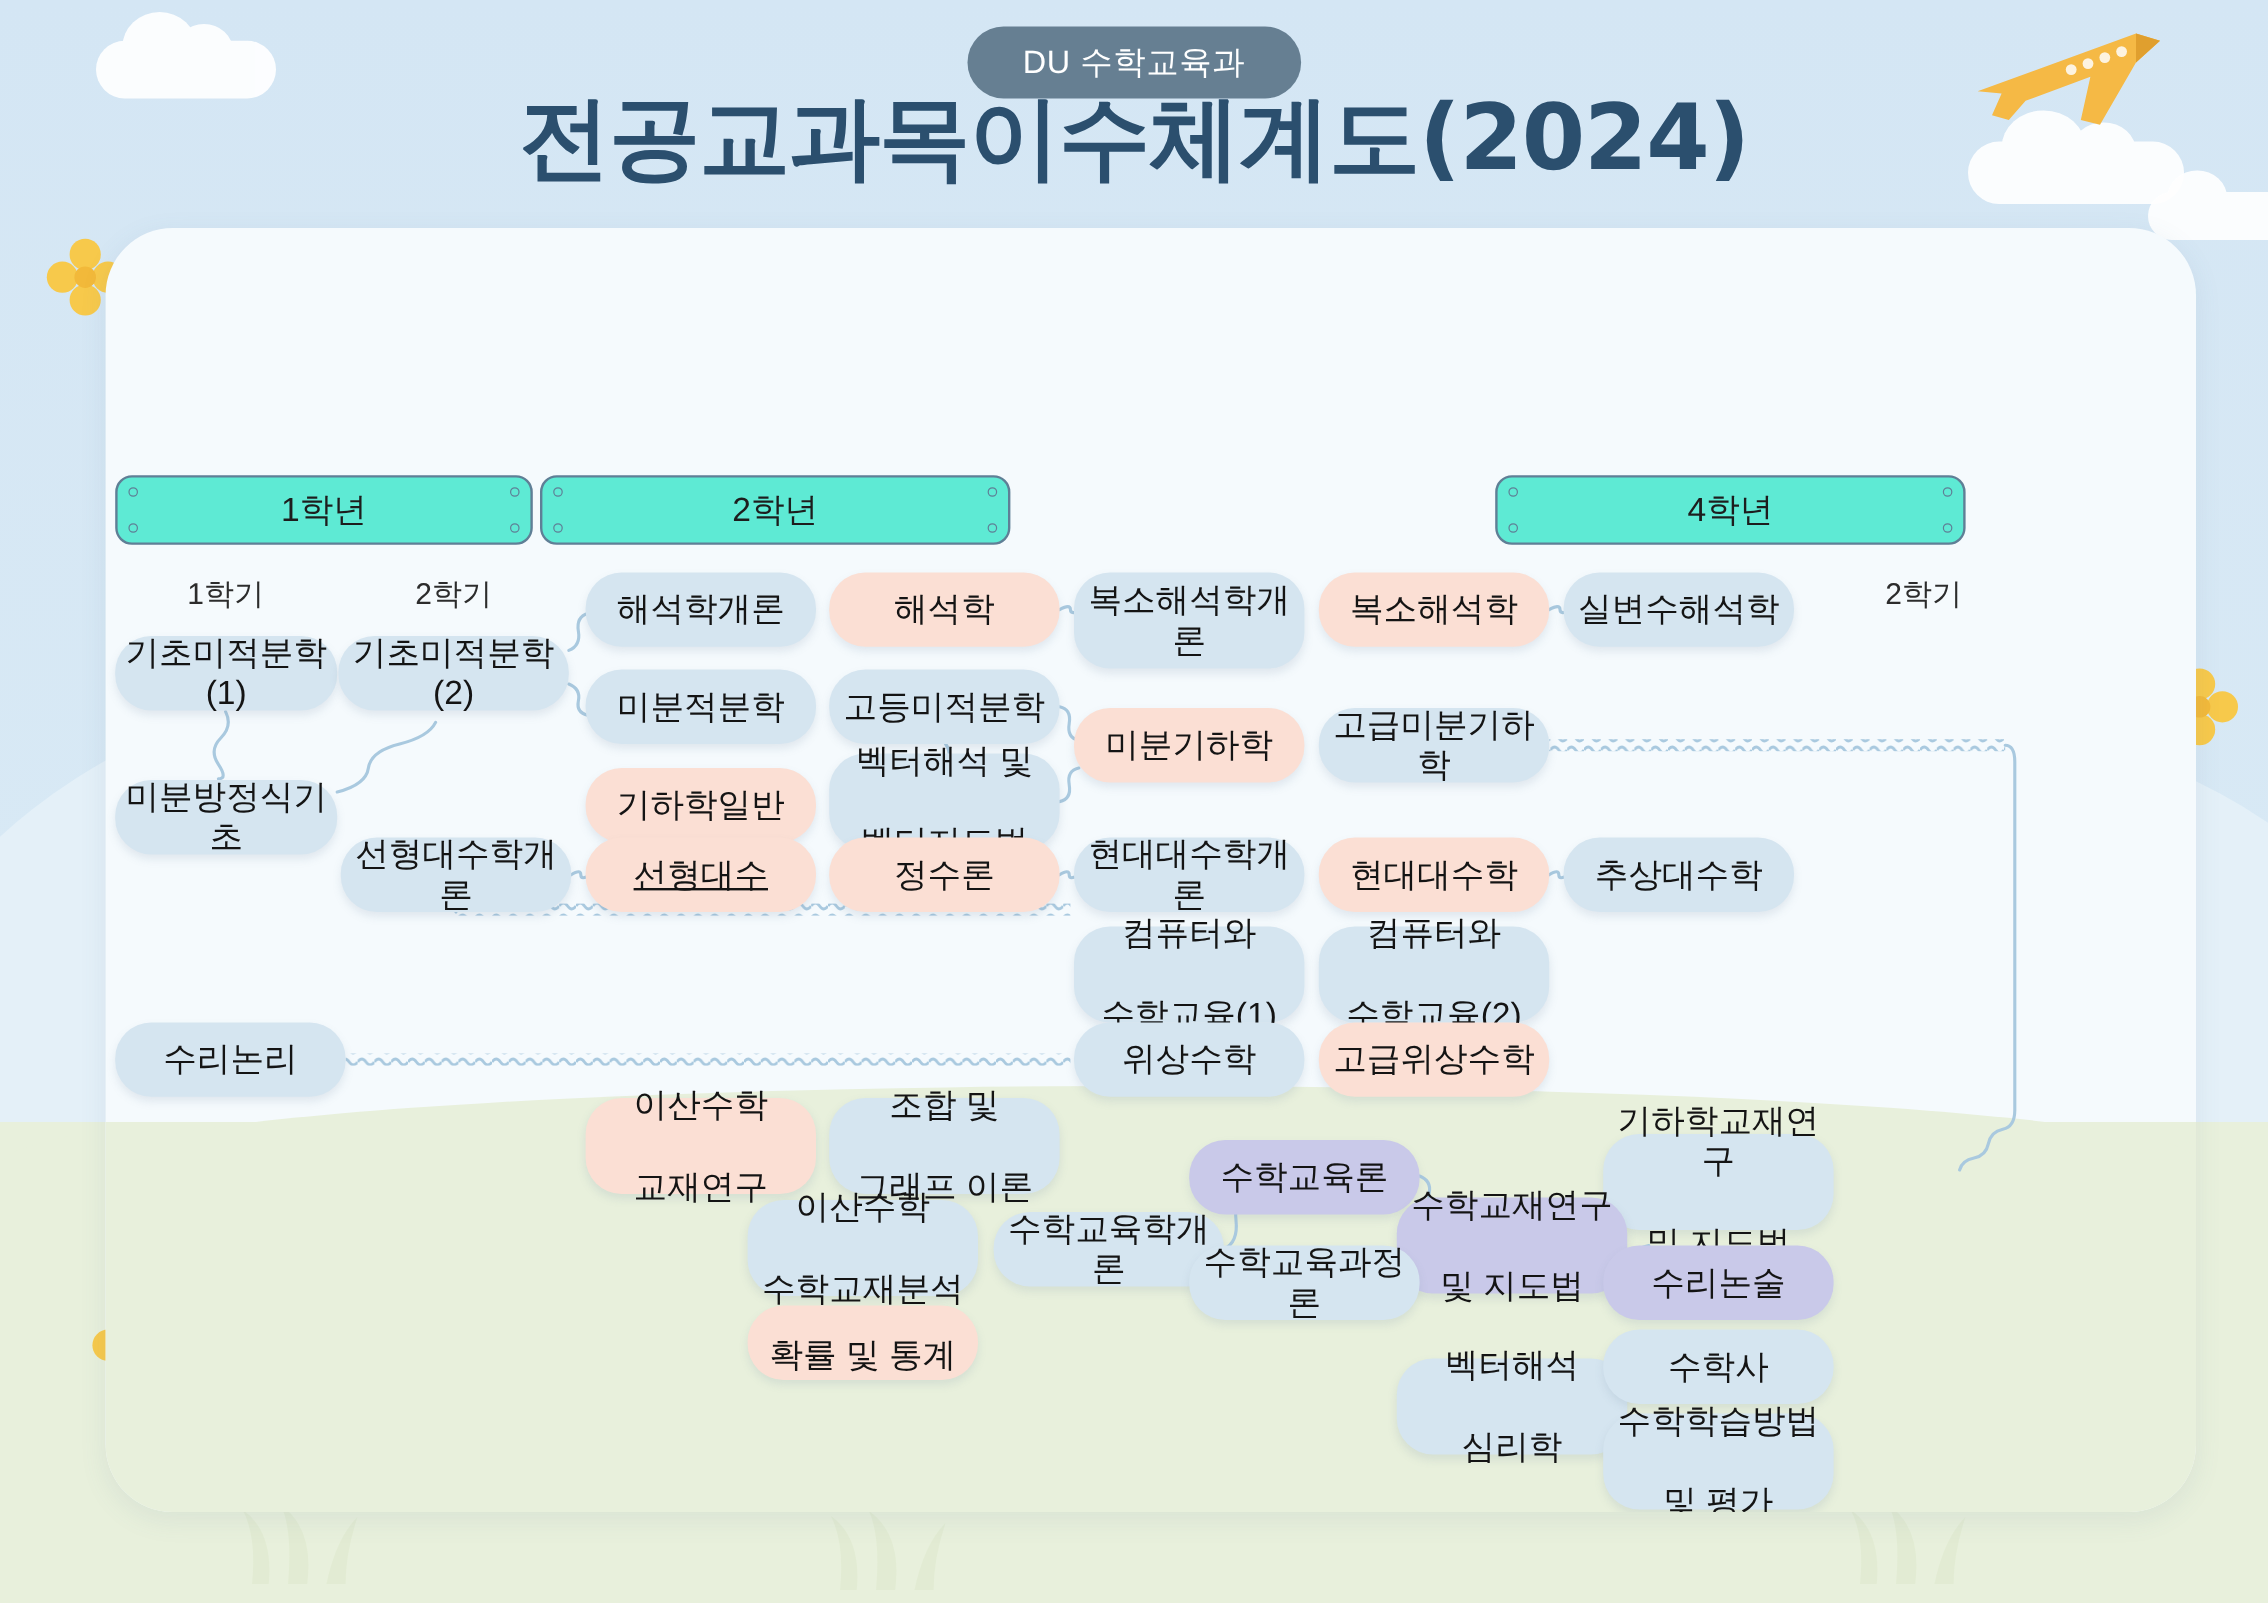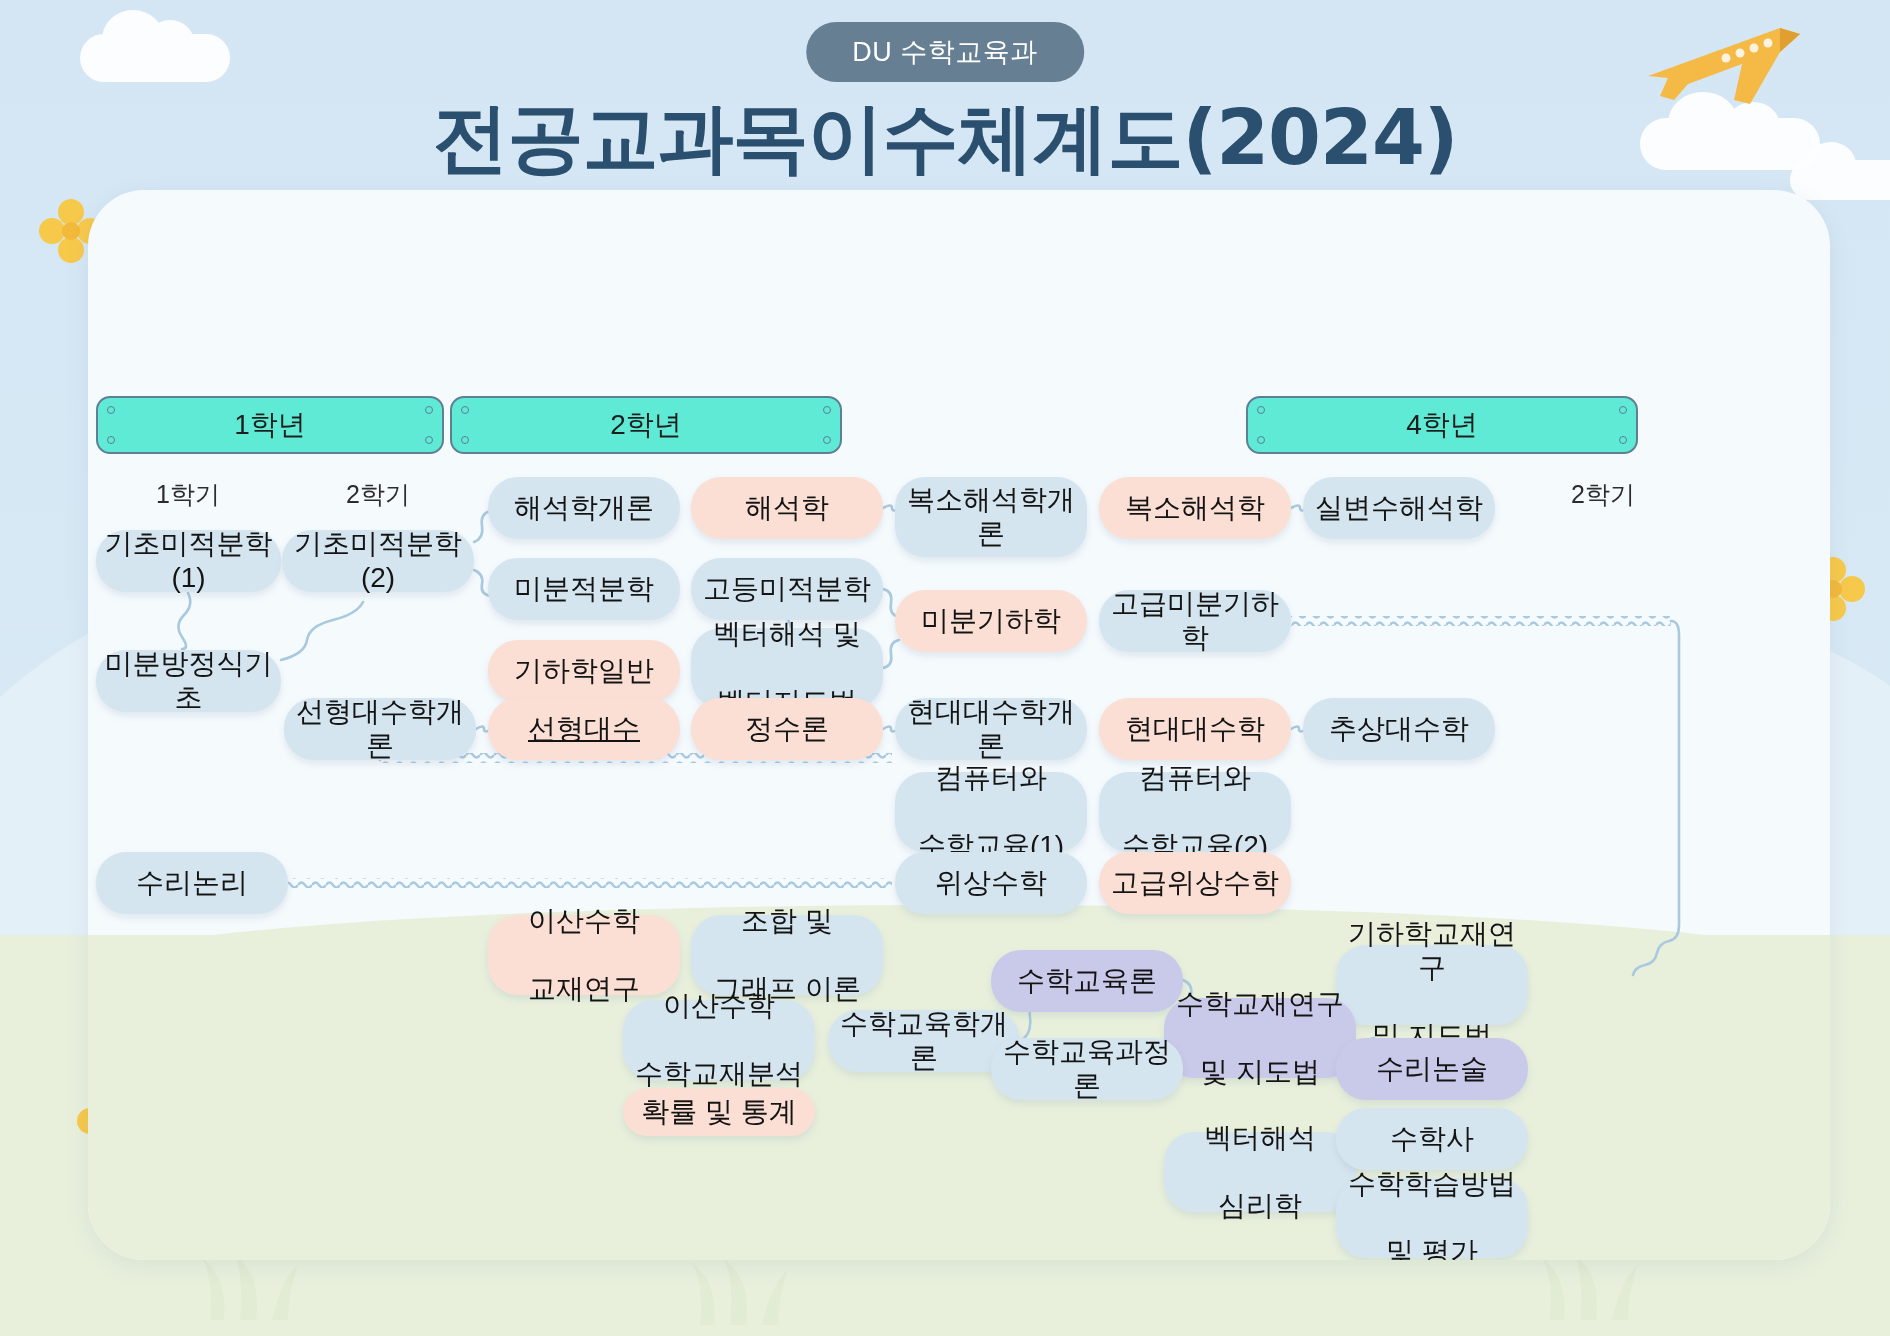--- a/index.html
+++ b/index.html
@@ -54,21 +54,21 @@
     content:""; position:absolute; left:0; top:-30px; width:1742px; height:62px;
     background:#e8f0dc; border-radius:50% 50% 0 0 / 100% 100% 0 0;
   }
   
   #badge{
     position:absolute; left:50%; transform:translateX(-50%); top:22px;
     background:#667f92; color:#fff; font-size:27px; letter-spacing:.5px;
     padding:12px 46px; border-radius:30px; white-space:nowrap;
   }
   #title{
-    position:absolute; left:50%; transform:translateX(-50%); top:88px;
+    position:absolute; left:50%; transform:translateX(-50%); top:65px;
     font-size:76px; font-weight:bold; color:#2b4f6e;
     letter-spacing:-1px; white-space:nowrap;
     font-family:"DejaVu Sans", sans-serif;
   }
   
   .year-box{
     position:absolute; top:206px; height:58px;
     border:2px solid #5f7f96; border-radius:14px;
     background:#5eead4;
     display:flex; align-items:center; justify-content:center;
@@ -387,21 +387,21 @@
         <span>수학교재연구</span>
         <br>
         <span>및 지도법</span>
       </div>
       <div class="node blue" style="left: 903px; top: 848px; width: 192px; height: 62px; flex-direction: column;">
         <span>수학교육과정론</span>
       </div>
       <div class="node purple" style="left: 1248px; top: 848px; width: 192px; height: 62px; flex-direction: column;">
         <span>수리논술</span>
       </div>
-      <div class="node pink" style="left: 535px; top: 898px; width: 192px; height: 48px; flex-direction: column;">
+      <div class="node pink" style="left: 535px; top: 898px; width: 192px; height: 62px; flex-direction: column; justify-content: flex-end;">
         <span>확률 및 통계</span>
       </div>
       <div class="node blue" style="left: 1076px; top: 942px; width: 192px; height: 80px; flex-direction: column;">
         <span>벡터해석</span>
         <br>
         <span>심리학</span>
       </div>
       <div class="node blue" style="left: 1248px; top: 918px; width: 192px; height: 62px; flex-direction: column;">
         <span>수학사</span>
       </div>

